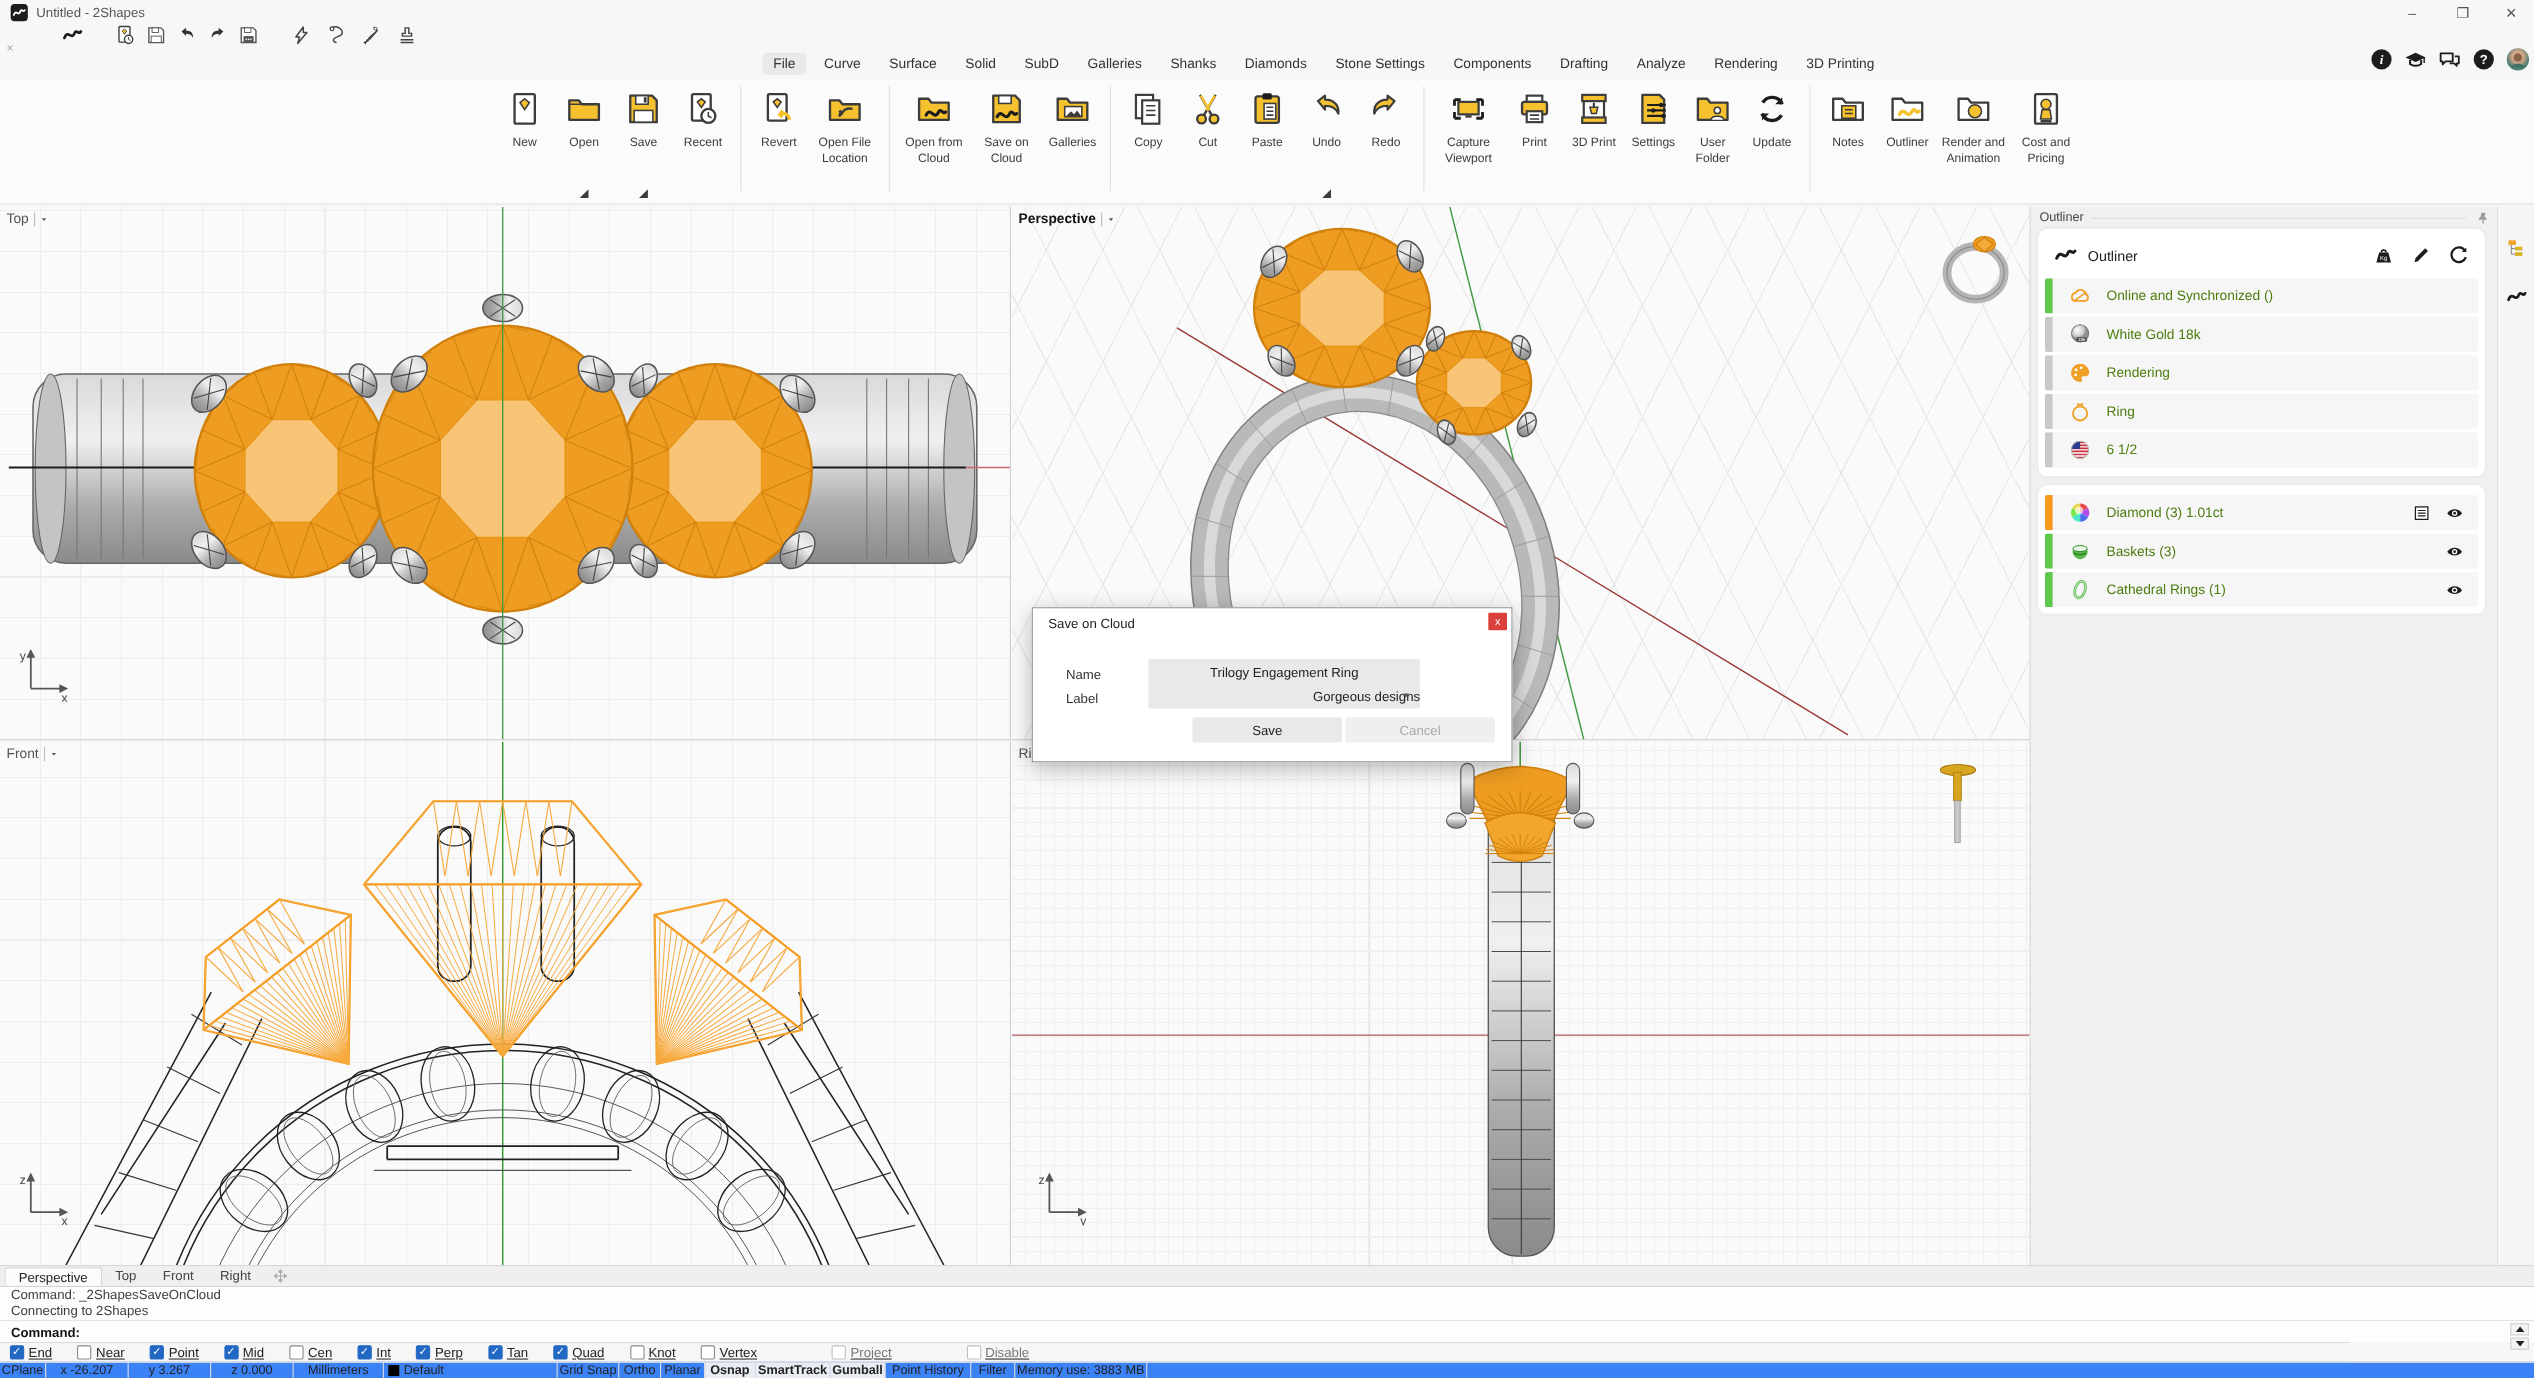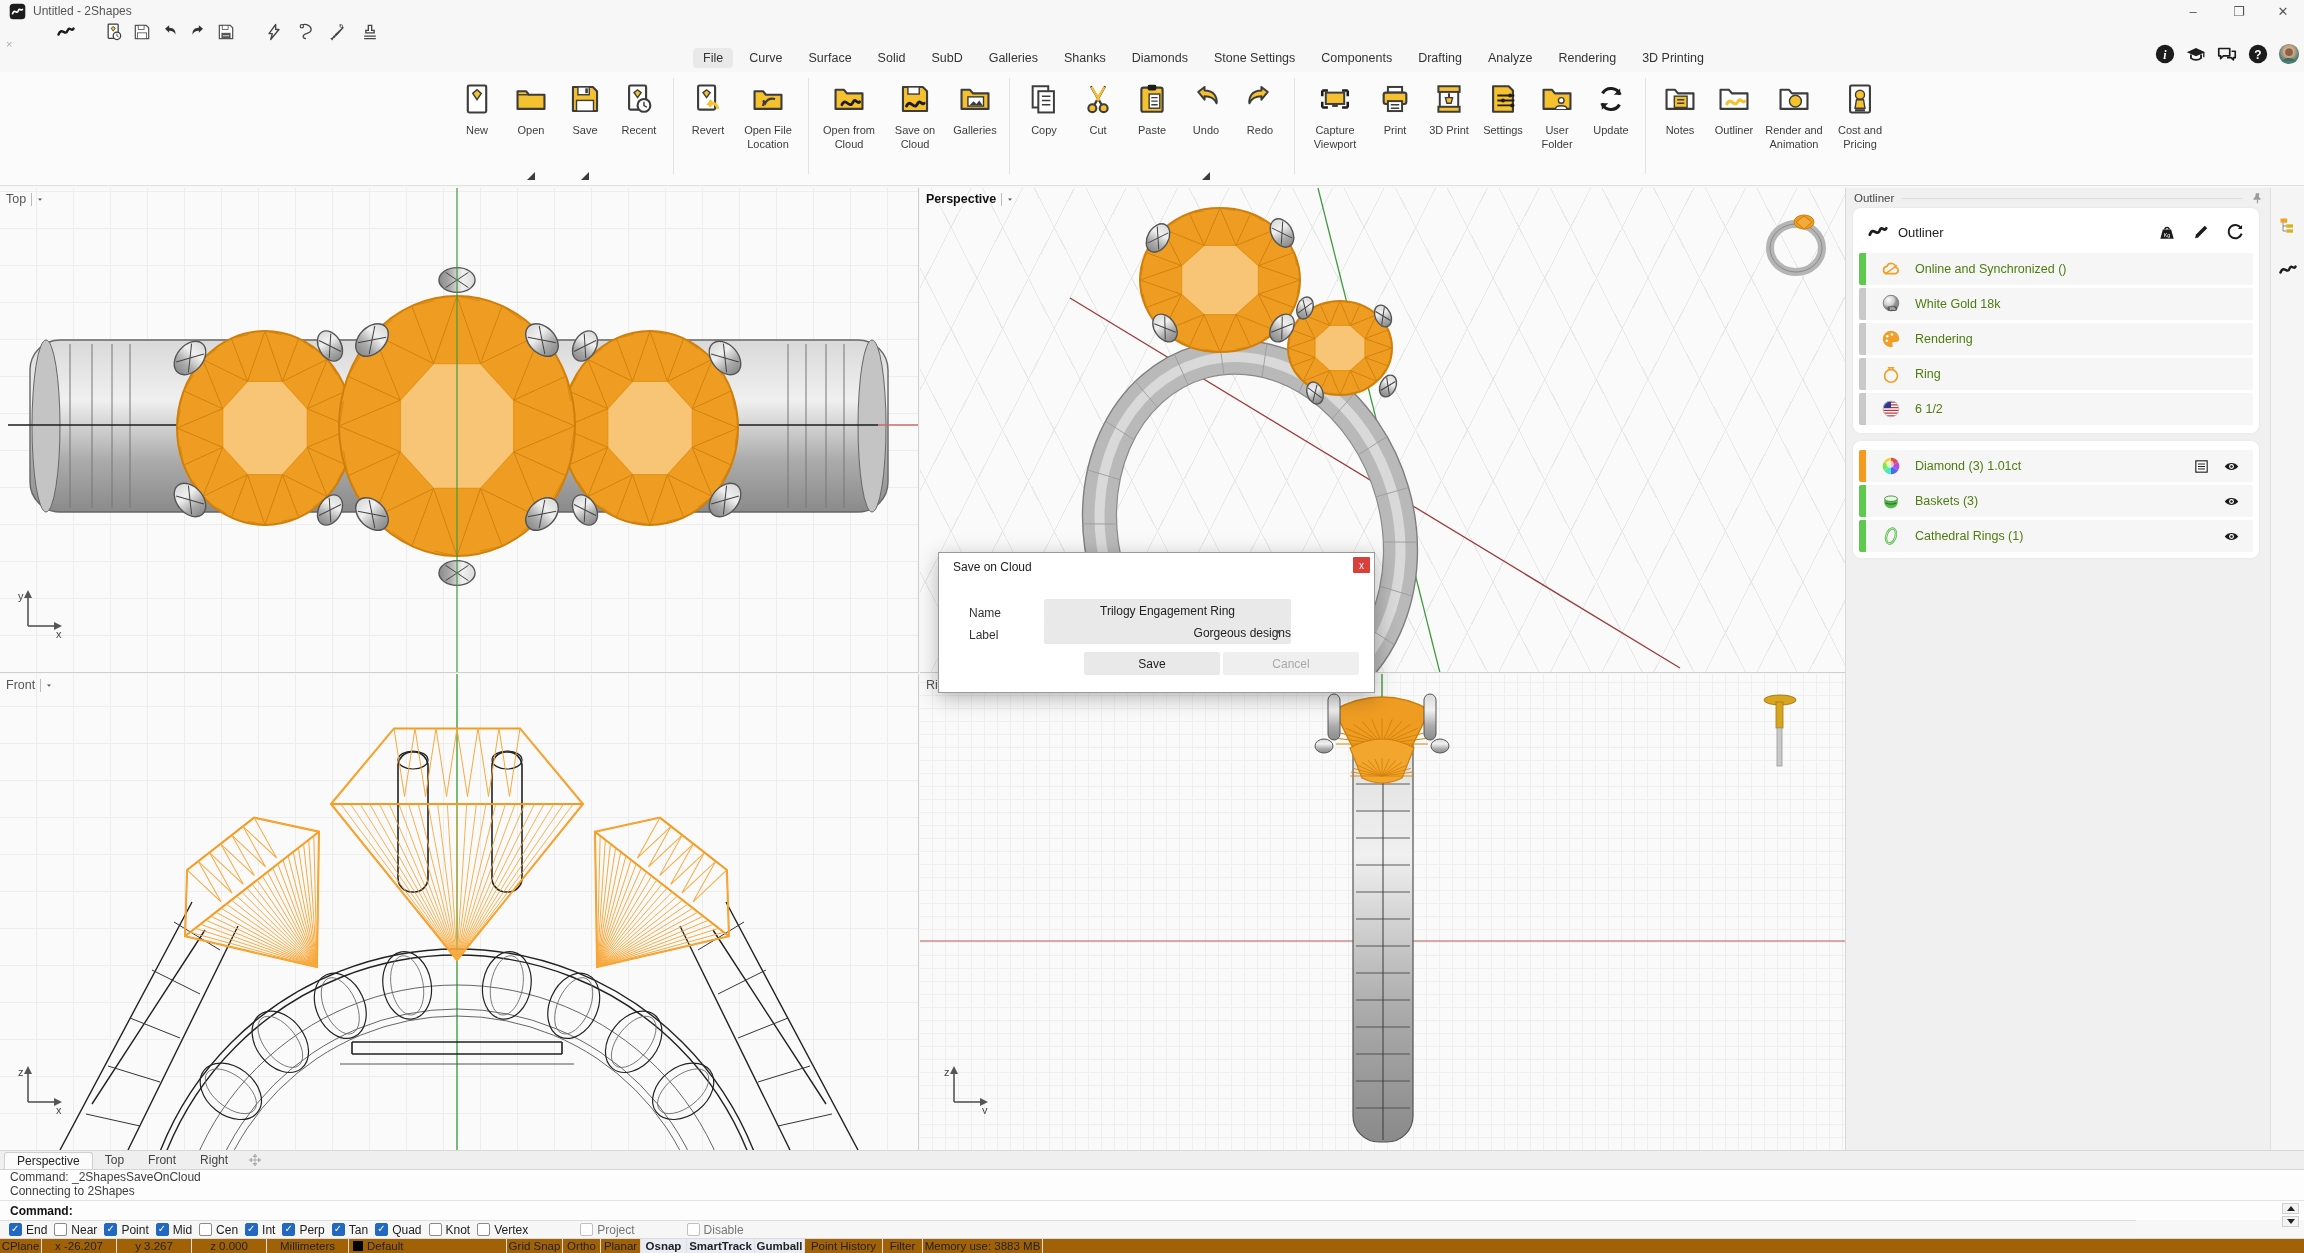--- a/index.html
+++ b/index.html
@@ -101,28 +101,28 @@
   #vt-pan { width:14px; height:14px; margin-left:8px; }
 
   #cmd-area { position:absolute; left:0; top:1169px; width:2304px; height:51px; background:#fdfdfd; border-top:1px solid #d5d5d5; }
   .cmd-line { padding:1px 0 0 10px; font-size:12px; color:#3d3d3d; height:14px; line-height:13px; }
   #cmd-prompt { position:absolute; left:0; top:30px; width:2304px; height:21px; border-top:1px solid #e3e3e3; font-weight:bold; color:#111; font-size:12px; padding:3px 0 0 10px; }
   #cmd-scroll { position:absolute; right:5px; top:33px; width:17px; height:24px; display:flex; flex-direction:column; gap:2px; }
   .scr-btn { width:17px; height:11px; background:#f3f3f3; border:1px solid #cfcfcf; display:flex; align-items:center; justify-content:center; }
   .tri-up { width:0;height:0;border-left:4px solid transparent;border-right:4px solid transparent;border-bottom:5px solid #222; }
   .tri-dn { width:0;height:0;border-left:4px solid transparent;border-right:4px solid transparent;border-top:5px solid #222; }
 
-  #osnap-row { position:absolute; left:0; top:1220px; width:2136px; height:18px; background:#f6f6f6; border-top:1px solid #ddd; display:flex; align-items:center; padding-left:9px; gap:7px; }
+  #osnap-row { position:absolute; left:0; top:1220px; width:2136px; height:18px; background:#f6f6f6; border-top:1px solid #ddd; display:flex; align-items:center; padding-left:9px; gap:23px;text-decoration:underline; }
   .osnap-item { display:flex; align-items:center; gap:4px; font-size:12px; color:#222; }
   .cb { width:13px; height:13px; border:1px solid #8a8a8a; border-radius:2px; background:#fff; position:relative; }
   .cb.on { background:#2268c3; border-color:#2268c3; }
   .cb.on::after { content:"✓"; position:absolute; left:1px; top:-1px; color:#fff; font-size:10px; }
   .osnap-item.dim { color:#777;padding-left:45px; } .osnap-item.dim .cb { border-color:#c0c0c0; }
 
-  #status-row { position:absolute; left:0; top:1238px; width:2304px; height:15px; background:#a16207; border-top:1px solid #ddd; display:flex; font-size:11.5px; color:#222; }
+  #status-row { position:absolute; left:0; top:1238px; width:2304px; height:15px; background:#3b82f6; border-top:1px solid #ddd; display:flex; font-size:11.5px; color:#222; }
   .scell { border-right:1px solid #ddd; display:flex; align-items:center; justify-content:center; gap:4px; white-space:nowrap; overflow:hidden; height:100%; }
   .scell.bold { font-weight:bold; background:#e9ecf2; }
   .layer-sq { width:10px; height:10px; background:#000; }
   .scell.grow { flex:1; border-right:none; }
 </style>
 </head>
 <body>
 
 <div id="app">
 

